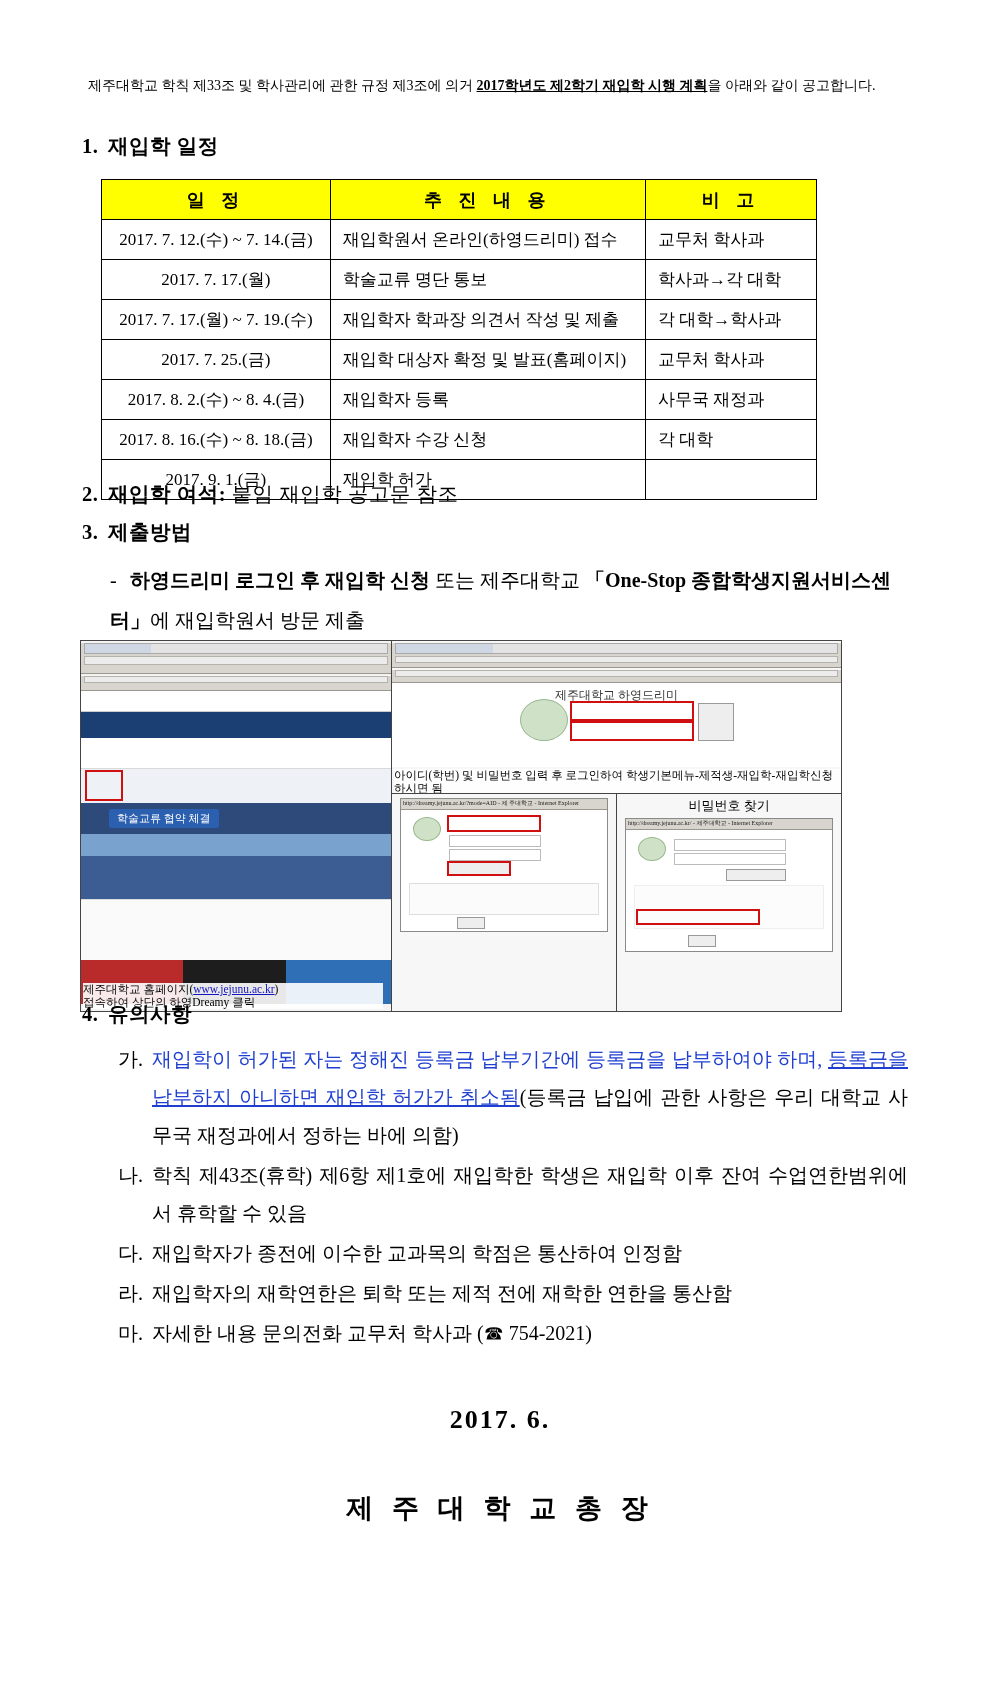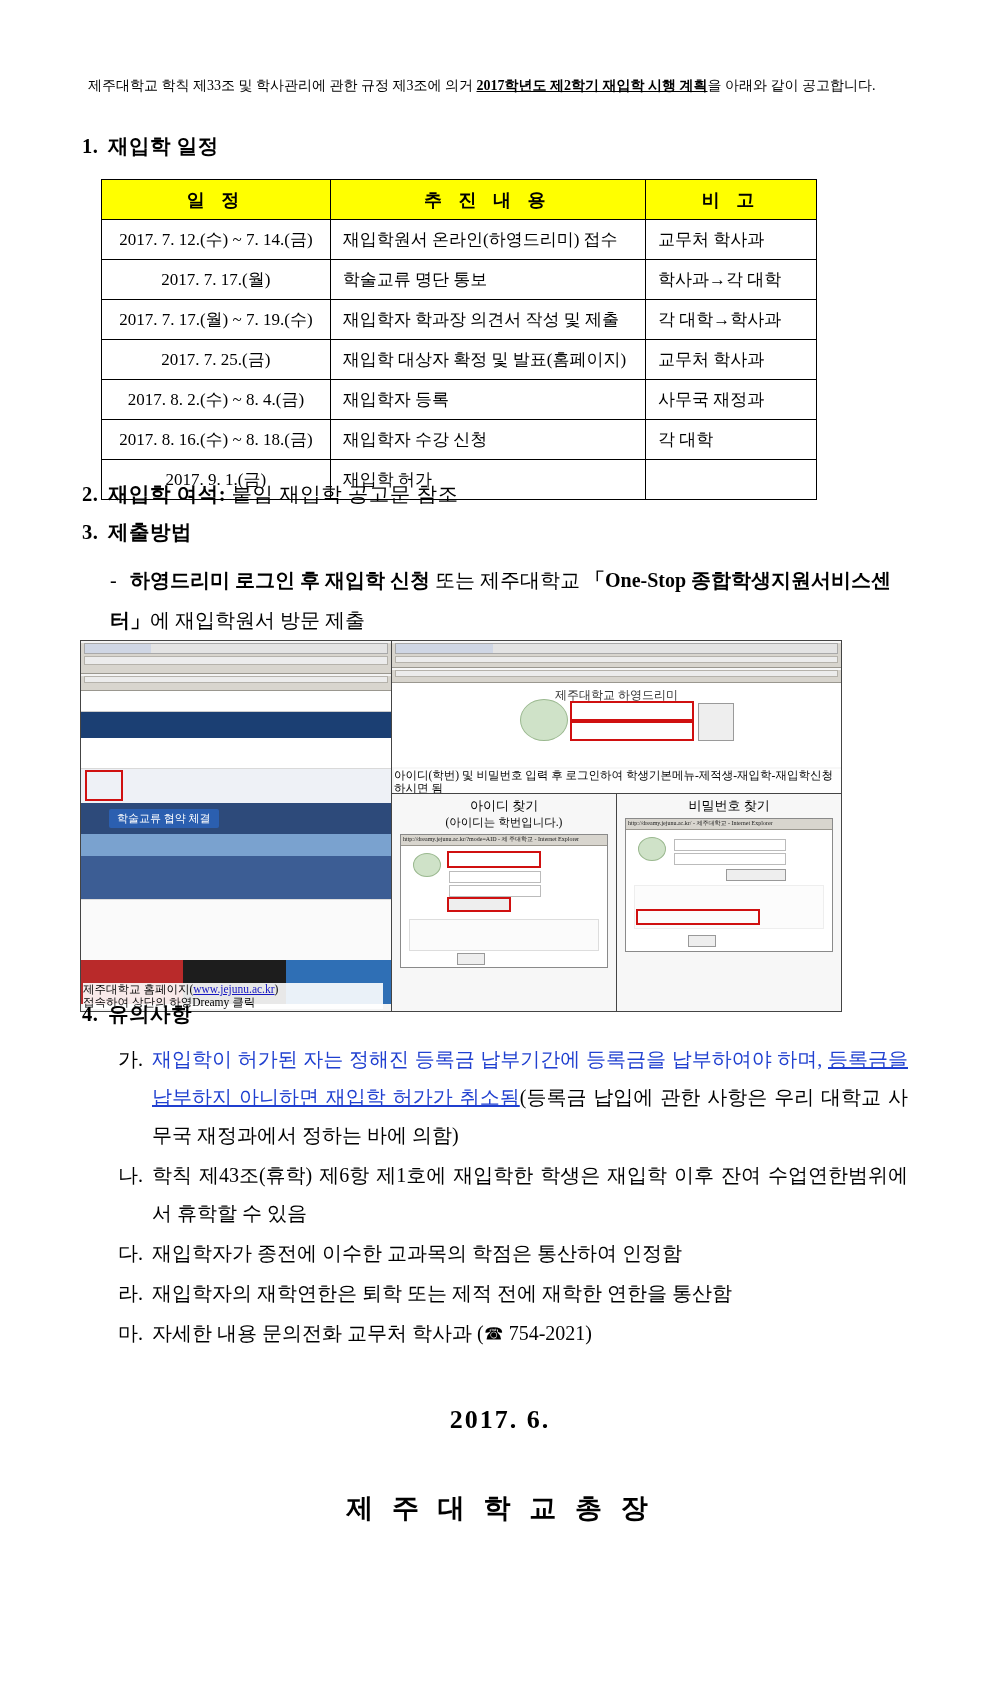--- a/index.html
+++ b/index.html
@@ -225,24 +225,20 @@
           <div class="redbox" style="position:absolute;left:180px;top:20px;width:120px;height:16px;background:#fff;"></div>
           <div class="redbox" style="position:absolute;left:180px;top:40px;width:120px;height:16px;background:#fff;"></div>
           <div style="position:absolute;left:306px;top:20px;width:34px;height:36px;border:1px solid #9a9a9a;background:#eee;font-size:7px;text-align:center;"></div>
         </div>
         <div class="cr-cap">아이디(학번) 및 비밀번호 입력 후 로그인하여 학생기본메뉴-제적생-재입학-재입학신청하시면 됨</div>
       </div>
 
       <div class="cr-bottom">
 
         <div class="crb-cell">
-          <div class="crb-title">
-            <span>아이디 찾기</span><br>
-            <small>(아이디는 학번입니다.)</small>
-          </div>
           <div style="margin:4px 8px 0;border:1px solid #8a8a8a;background:#fff;height:132px;position:relative;overflow:hidden;">
             <div class="bchrome" style="height:10px;font-size:6px;color:#222;overflow:hidden;padding-left:2px;">http://dreamy.jejunu.ac.kr/?mode=AID - 제 주대학교 - Internet Explorer</div>
             <div style="position:absolute;left:12px;top:18px;width:26px;height:22px;border-radius:50%;background:#cfe2c8;border:1px solid #9ab88f;"></div>
             <div class="redbox" style="position:absolute;left:48px;top:18px;width:90px;height:13px;background:#fff;"></div>
             <div style="position:absolute;left:48px;top:36px;width:90px;height:10px;border:1px solid #bbb;background:#fff;"></div>
             <div style="position:absolute;left:48px;top:50px;width:90px;height:10px;border:1px solid #bbb;background:#fff;"></div>
             <div class="redbox" style="position:absolute;left:48px;top:64px;width:60px;height:11px;background:#eee;"></div>
             <div style="position:absolute;left:8px;top:84px;right:8px;height:30px;border:1px solid #ddd;background:#fbfbfb;"></div>
             <div style="position:absolute;left:56px;top:118px;width:26px;height:10px;border:1px solid #999;background:#eee;"></div>
           </div>

